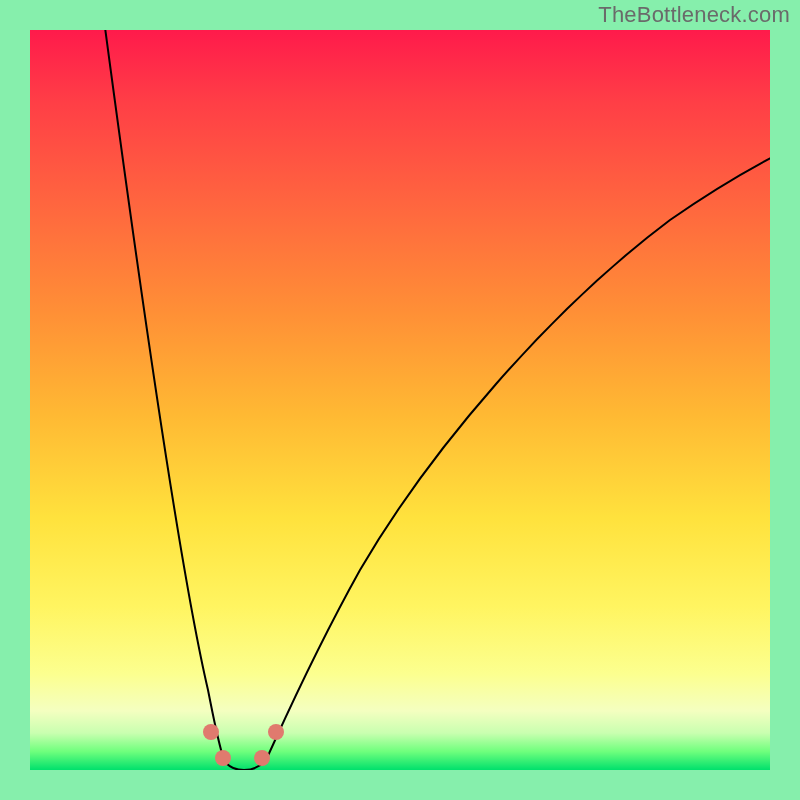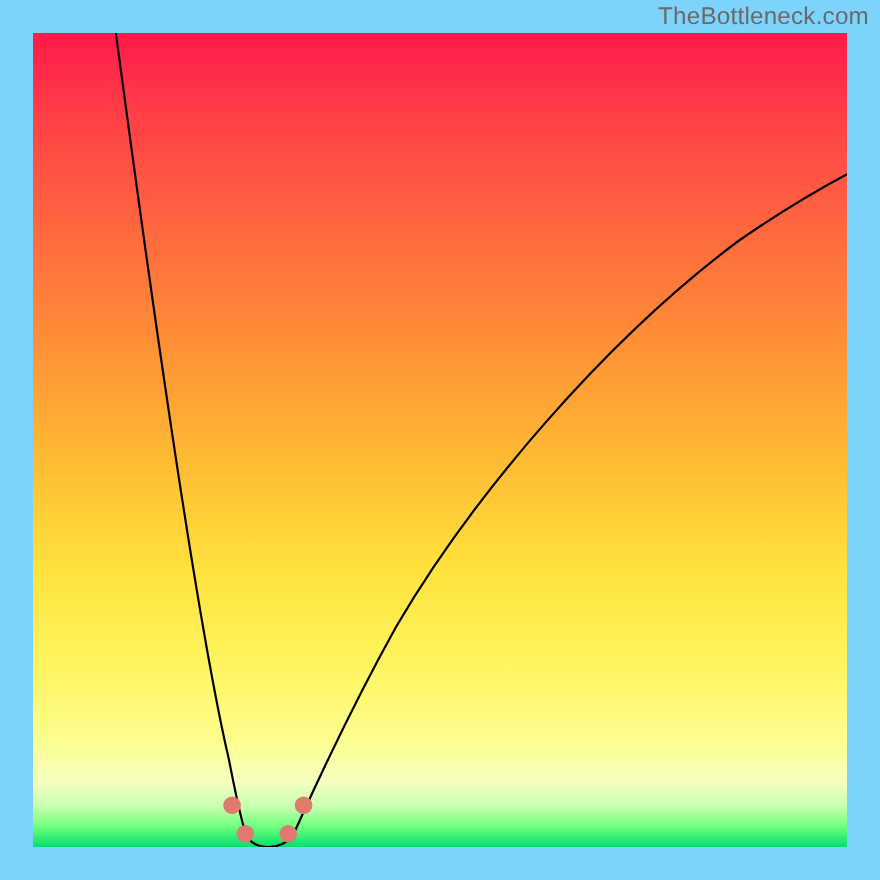--- a/index.html
+++ b/index.html
@@ -10,21 +10,21 @@
     background: #000;
     overflow: hidden;
     font-family: Arial, Helvetica, sans-serif;
   }
   .frame {
     position: absolute;
     left: 0;
     top: 0;
     width: 800px;
     height: 800px;
-    background: #7dd3fc;
+    background: #86efac;
   }
   .watermark {
     position: absolute;
     top: 2px;
     right: 10px;
     color: #6a6a6a;
     font-size: 22px;
     letter-spacing: 0.2px;
     z-index: 50;
     user-select: none;

